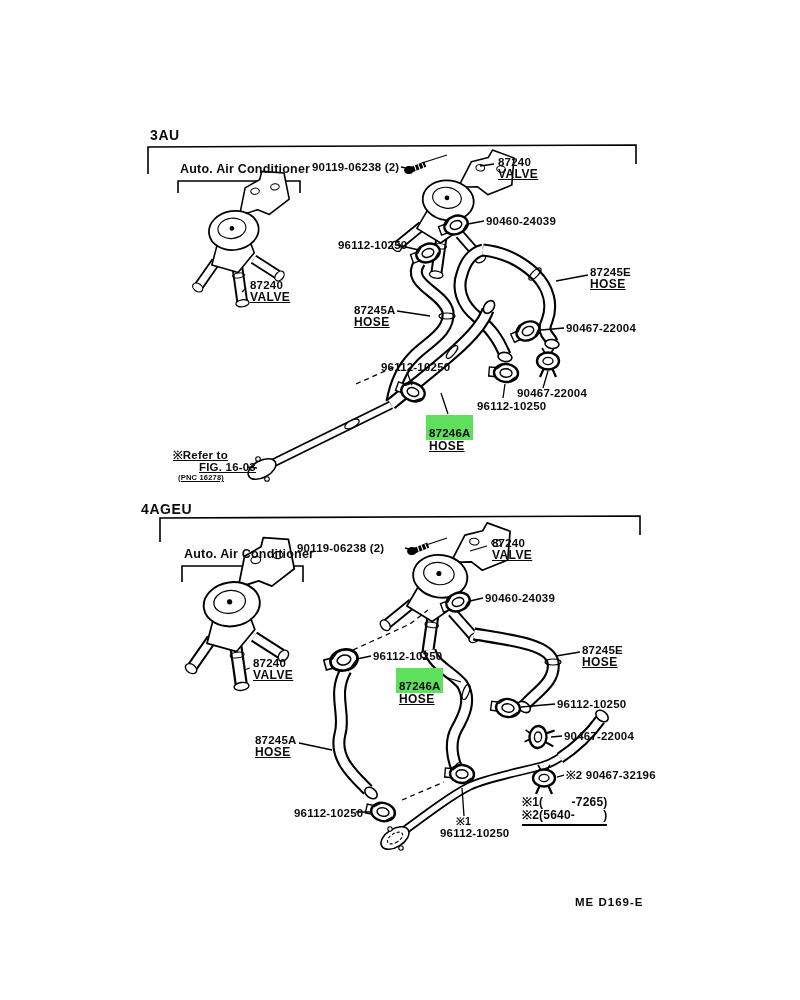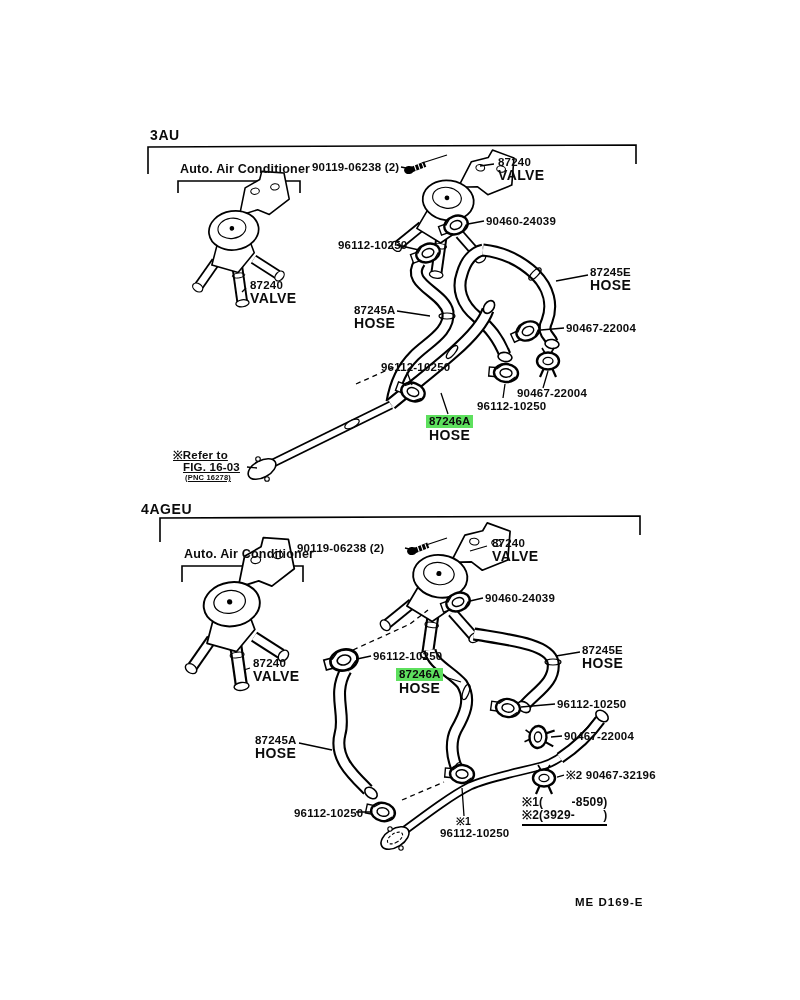--- a/index.html
+++ b/index.html
@@ -2,24 +2,24 @@
 <html><head>
 <meta charset="utf-8">
 <style>
   html,body{margin:0;padding:0;background:#fff;}
   .stage{position:relative;width:800px;height:1000px;background:#ffffff;overflow:hidden;
          font-family:"Liberation Sans",sans-serif;color:#111;}
   svg.art{position:absolute;left:0;top:0;z-index:0;}
   .lbl{position:absolute;z-index:2;font-weight:bold;font-size:11.5px;line-height:1.08;
        white-space:nowrap;color:#0b0b0b;letter-spacing:0.2px;}
   .lbl .no{display:block;font-size:11.5px;}
-  .lbl .sub{display:block;font-size:14px;letter-spacing:0.4px;}
+  .lbl .sub{display:block;font-size:12px;letter-spacing:0.4px;text-decoration:underline;}
   .ttl{font-size:14px;letter-spacing:0.6px;}
   .ac{font-size:12.5px;text-align:right;}
-  .hl{padding:0 3px 1px 3px;}
+  .hl{padding:12px 3px 1px 3px;}
   .refer span{display:block;text-decoration:underline;}
   .refer .r3{font-size:7.5px;}
   .notes span{display:block;white-space:pre;font-size:12px;}
   .notes{border-bottom:2px solid #000;padding-bottom:2px;}
   .star1 span{display:block;}
   .star1 .ind{margin-left:16px;font-size:10.5px;}
   .footer-code{font-size:11.5px;letter-spacing:1px;}
   .hose-o{stroke:#000;stroke-width:13;fill:none;}
   .hose-i{stroke:#fff;stroke-width:8.8;fill:none;}
   .pipe-o{stroke:#000;stroke-width:9;fill:none;}
@@ -208,22 +208,22 @@
 <div class="lbl" style="left:517px;top:387px">90467-22004</div>
 <div class="lbl" style="left:477px;top:400px">96112-10250</div>
 
 <div class="lbl" style="left:426px;top:415px">
   <span class="no hl" style="background: rgb(94, 224, 94);">87246A</span>
   <span class="sub" style="margin-left:3px">HOSE</span>
 </div>
 
 <div class="lbl refer" style="left:173px;top:449px">
   <span>※Refer to</span>
-  <span style="margin-left:10px">FIG. 16-03</span>
-  <span class="r3" style="margin-left:12px">(PNC 16278)</span>
+  <span style="margin-left:26px">FIG. 16-03</span>
+  <span class="r3" style="margin-left:5px">(PNC 16278)</span>
 </div>
 
 <div class="lbl ttl" style="left:141px;top:502px">4AGEU</div>
 <div class="lbl ac" style="left:184px;top:548px">Auto. Air Conditioner</div>
 <div class="lbl" style="left:297px;top:542px">90119-06238 (2)</div>
 
 <div class="lbl" style="left:253px;top:657px">
   <span class="no">87240</span>
   <span class="sub">VALVE</span>
 </div>
@@ -255,19 +255,19 @@
 </div>
 
 <div class="lbl" style="left:294px;top:807px">96112-10250</div>
 
 <div class="lbl star1" style="left:440px;top:816px">
   <span class="ind">※1</span>
   <span>96112-10250</span>
 </div>
 
 <div class="lbl notes" style="left:522px;top:796px">
-  <span>※1(        -8509)</span>
-  <span>※2(3929-        )</span>
+  <span>※1(        -7265)</span>
+  <span>※2(5640-        )</span>
 </div>
 
 <div class="lbl footer-code" style="left:575px;top:896px">ME  D169-E</div>
 
 </div>
 
 </body></html>

